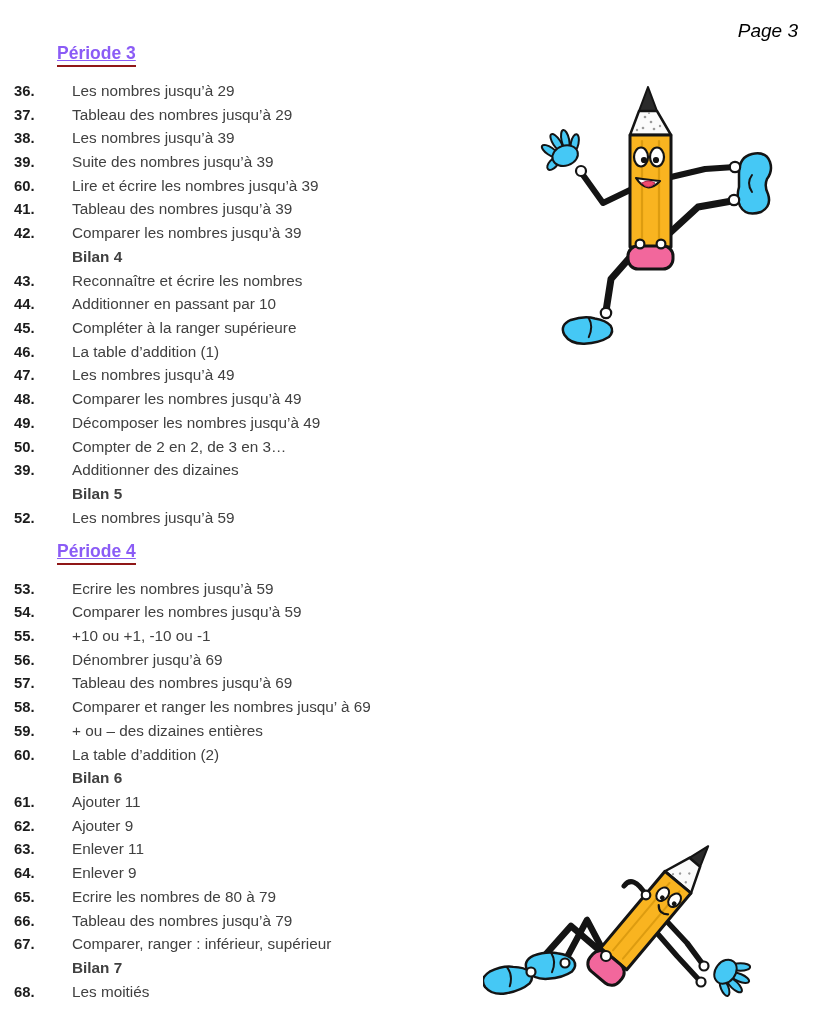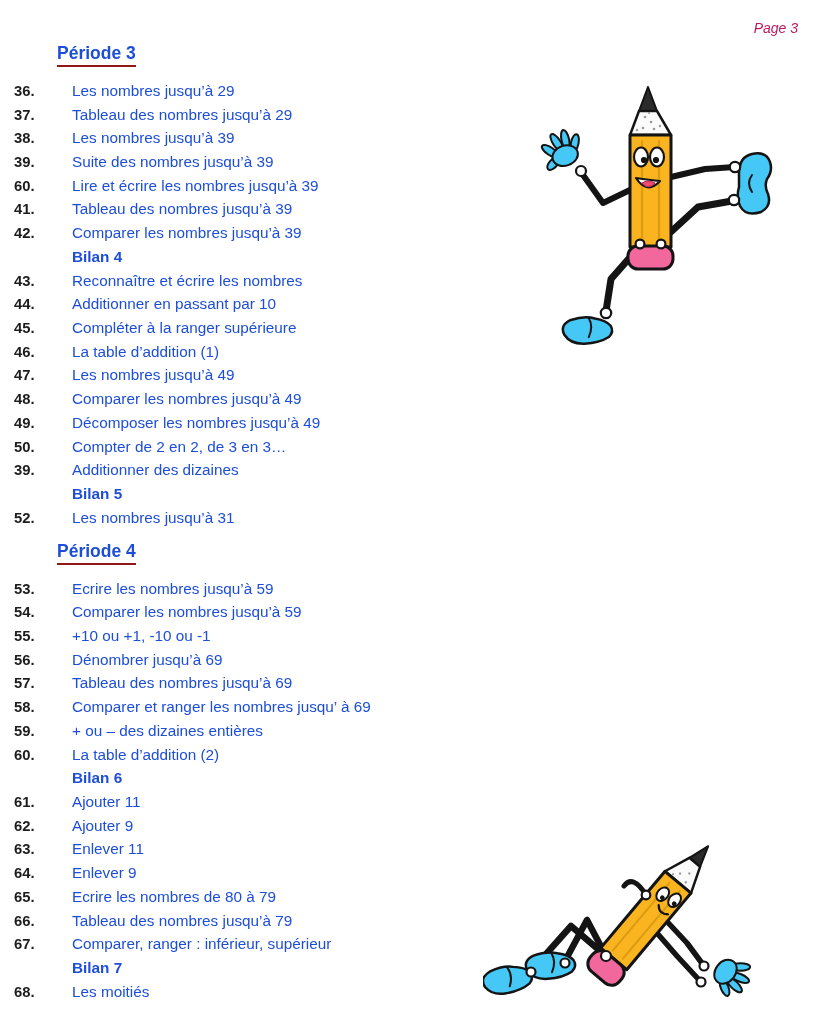--- a/index.html
+++ b/index.html
@@ -3,36 +3,36 @@
 <meta charset="utf-8">
 <style>
   html,body{margin:0;padding:0;}
   body{
     width:817px;height:1024px;position:relative;overflow:hidden;
     background:#ffffff;color:#1e1e1e;
     font-family:"Liberation Sans","DejaVu Sans",sans-serif;
   }
   .page-number{
     position:absolute;top:20px;right:19px;
-    font-style:italic;font-size:14px;color:#be185d;margin-left:39px;
+    font-style:italic;font-size:19px;color:#000000;margin-left:39px;
   }
   .toc{position:absolute;top:0;left:0;width:520px;}
   .sec-title{margin:0 0 12px 57px;font-size:17.5px;line-height:21px;font-weight:700;}
   .sec-0 .sec-title{margin-top:43px;}
   .sec-1 .sec-title{margin-top:11px;}
   .sec-title-text{
-    color:#1d4ed8;display:inline-block;
-    border-bottom:2px solid #8f1717;padding-bottom:1px;
+    color:#8b5cf6;display:inline-block;
+    border-bottom:2px solid #8f1717;padding-bottom:1px;text-decoration:underline;
   }
   .toc-row{display:flex;align-items:center;height:23.72px;}
   .num{
     width:72px;padding-left:14px;box-sizing:border-box;flex:0 0 auto;
     font-weight:700;font-size:14.8px;color:#1c1c1c;
   }
-  .lbl{font-size:15.3px;white-space:pre;color:#1d4ed8;}
+  .lbl{font-size:15.3px;white-space:pre;color:#404040;}
   .toc-row.bilan .lbl{font-weight:700;}
   .illus{position:absolute;pointer-events:none;}
   .illus-top{left:533px;top:83px;width:245px;height:275px;}
   .illus-bottom{left:483px;top:838px;width:330px;height:185px;}
 </style>
 </head>
 <body>
 
 <div class="page-number">Page 3</div>
 
@@ -109,21 +109,21 @@
         <div class="toc-row">
           <span class="num">39.</span>
           <span class="lbl">Additionner des dizaines</span>
         </div>
         <div class="toc-row bilan">
           <span class="num"></span>
           <span class="lbl">Bilan 5</span>
         </div>
         <div class="toc-row">
           <span class="num">52.</span>
-          <span class="lbl">Les nombres jusqu’à 31</span>
+          <span class="lbl">Les nombres jusqu’à 59</span>
         </div>
       </div>
   </section>
   <section class="sec-1">
     <h2 class="sec-title">
       <span class="sec-title-text">Période 4</span>
     </h2>
     <div class="rows">
         <div class="toc-row">
           <span class="num">53.</span>

